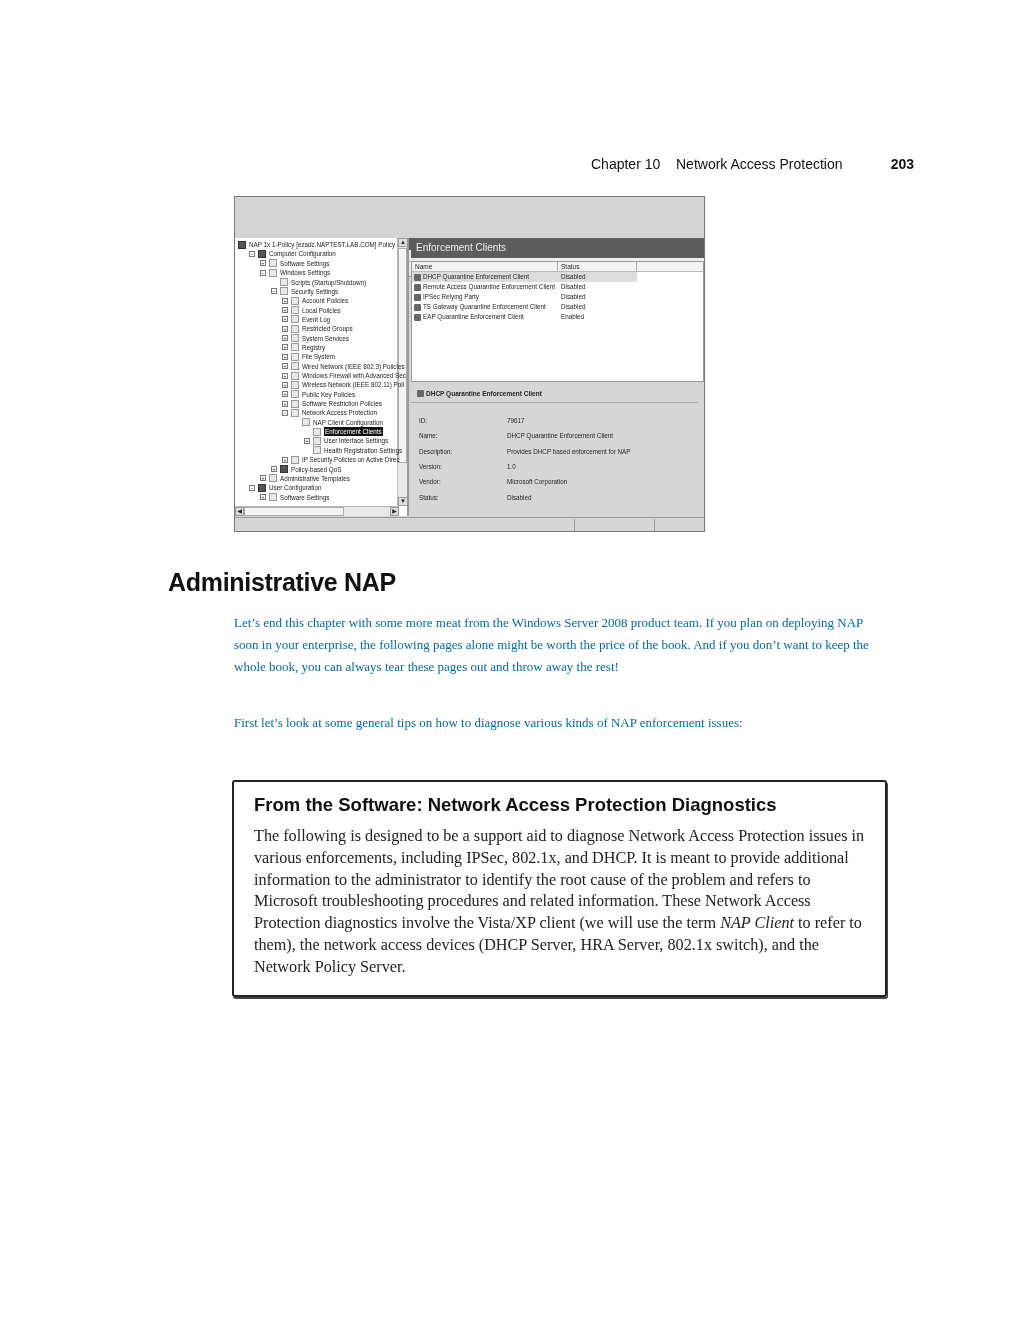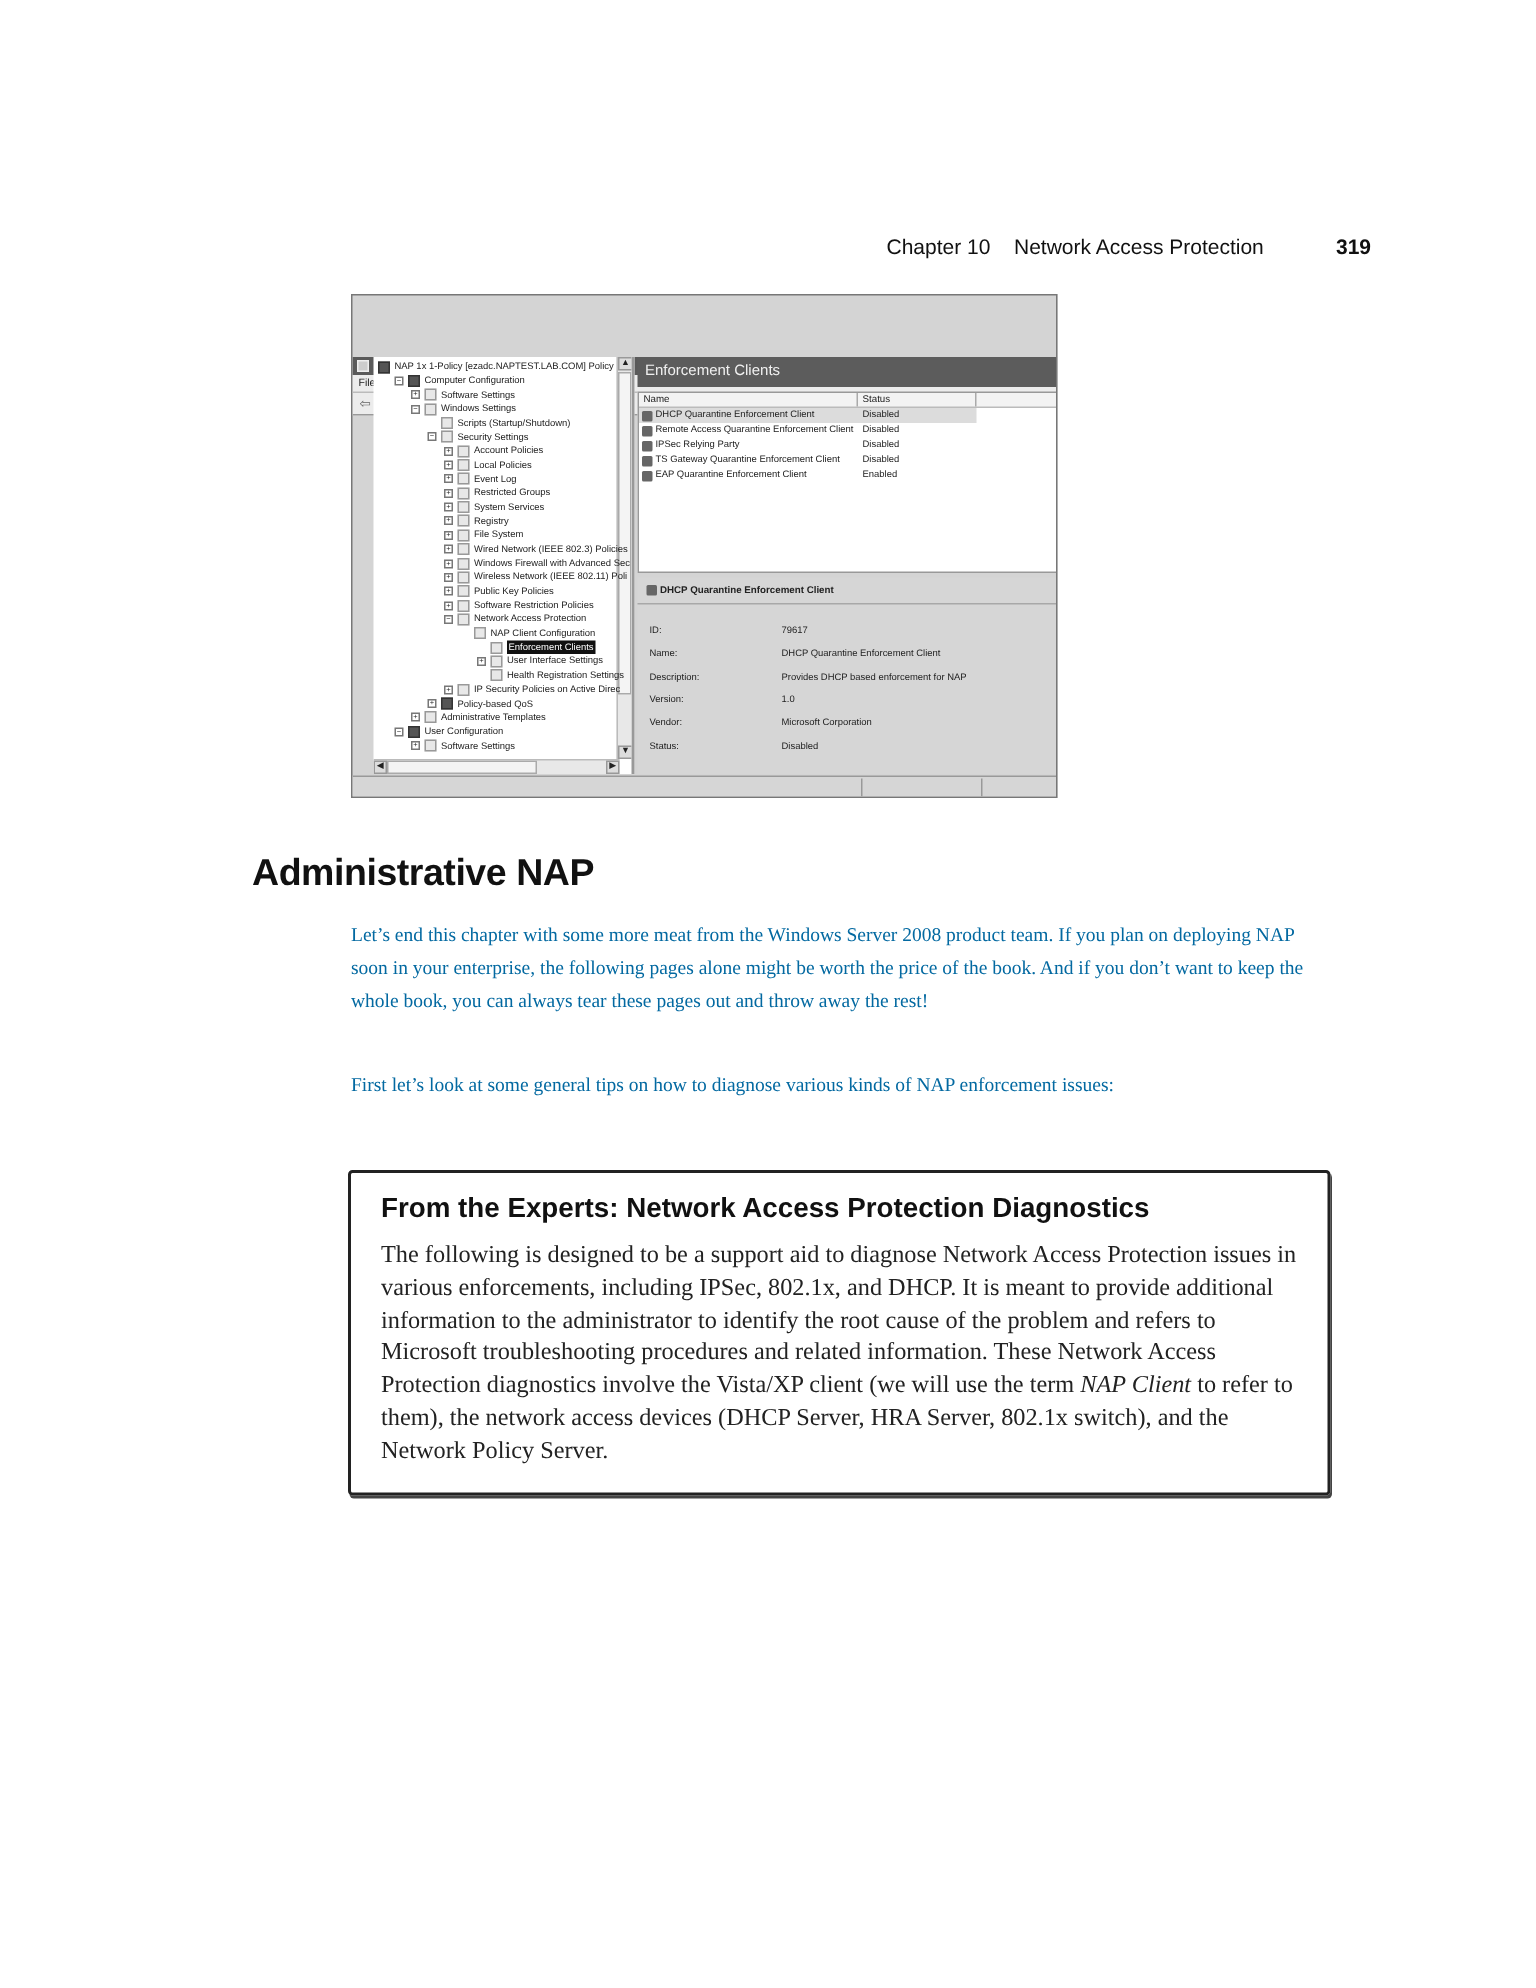--- a/index.html
+++ b/index.html
@@ -30,21 +30,21 @@
   .winbtns span {
     width: 10px; height: 9px; background: #e4e4e4; border: 1px solid #888; color: #000;
     font-size: 7px; line-height: 7px; text-align: center; font-weight: bold;
   }
   .menubar { height: 12px; background: #ececec; display: flex; align-items: center; padding-left: 4px; gap: 11px; font-size: 7px; border-bottom: 1px solid #bbb; }
   .toolbar { height: 15px; background: #ececec; display: flex; align-items: center; padding-left: 3px; gap: 3px; border-bottom: 1px solid #999; }
   .tb { width: 11px; height: 10px; display: inline-block; color: #666; font-size: 9px; line-height: 10px; text-align: center; }
   .tb.box { border: 1px solid #777; background: #ddd; width: 10px; height: 9px; }
   .tbsep { width: 1px; height: 11px; background: #aaa; margin: 0 2px; }
 
-  .panes { position: absolute; left: 14px; top: 41px; width: 469px; height: 348px; }
+  .panes { position: absolute; left: 0; top: 41px; width: 469px; height: 348px; }
   .tree {
     position: absolute; left: 0; top: 0; width: 174px; height: 278px; background: #fff;
     border-right: 2px solid #999; overflow: hidden;
   }
   .tree-row { position: absolute; height: 9.3px; white-space: nowrap; font-size: 6.3px; line-height: 9px; display: flex; align-items: center; }
   .exp { display: inline-block; width: 6px; height: 6px; border: 1px solid #777; font-size: 5px; line-height: 4px; text-align: center; margin-right: 3px; background: #fff; }
   .exp.none { border-color: transparent; }
   .ticon { display: inline-block; width: 8px; height: 8px; background: #ddd; border: 1px solid #999; margin-right: 3px; }
   .ticon.dark { background: #555; border-color: #333; }
   .ticon.folder { background: #e8e8e8; }
@@ -98,21 +98,21 @@
     position: absolute; left: 20px; top: 44px; width: 615px; font-size: 16.2px; line-height: 21.8px; color: #222;
   }
   .sidebar-box .sb-body em { font-style: italic; }
 </style>
 </head>
 <body>
 
 <div class="running-head">
   <span class="chap">Chapter 10</span>
   <span class="title">Network Access Protection</span>
-  <span class="page">319</span>
+  <span class="page">203</span>
 </div>
 
 <div class="win">
   <div class="titlebar">
     <span class="appicon"></span>
     <span>Group Policy Management Editor</span>
     <div class="winbtns">
       <span>_</span>
       <span>□</span>
       <span>×</span>
@@ -371,15 +371,15 @@
     <span class="s1"></span>
     <span class="s2"></span>
   </div>
 </div>
 
 <h2 class="section-title">Administrative NAP</h2>
 <p class="para p1">Let’s end this chapter with some more meat from the Windows Server 2008 product team. If you plan on deploying NAP soon in your enterprise, the following pages alone might be worth the price of the book. And if you don’t want to keep the whole book, you can always tear these pages out and throw away the rest!</p>
 <p class="para p2">First let’s look at some general tips on how to diagnose various kinds of NAP enforcement issues:</p>
 
 <div class="sidebar-box">
-  <div class="sb-title">From the Experts: Network Access Protection Diagnostics</div>
+  <div class="sb-title">From the Software: Network Access Protection Diagnostics</div>
   <div class="sb-body"><span>The following is designed to be a support aid to diagnose Network Access Protection issues in various enforcements, including IPSec, 802.1x, and DHCP. It is meant to provide additional information to the administrator to identify the root cause of the problem and refers to Microsoft troubleshooting procedures and related information. These Network Access Protection diagnostics involve the Vista/XP client (we will use the term </span><em>NAP Client</em><span> to refer to them), the network access devices (DHCP Server, HRA Server, 802.1x switch), and the Network Policy Server.</span></div>
 </div>
 
 </body></html>

